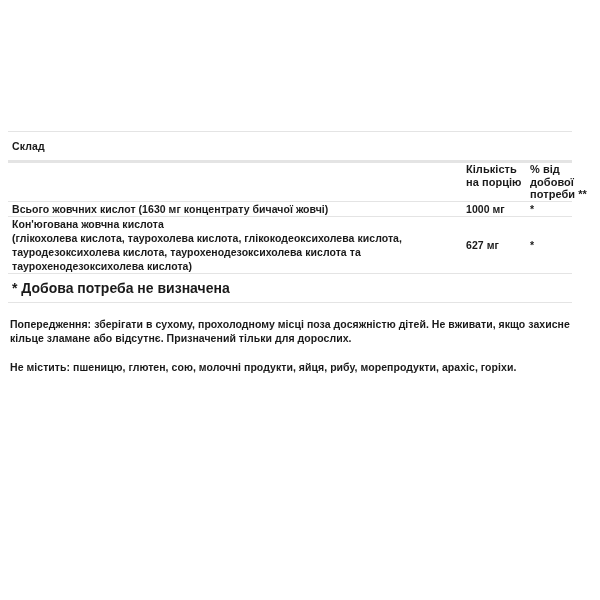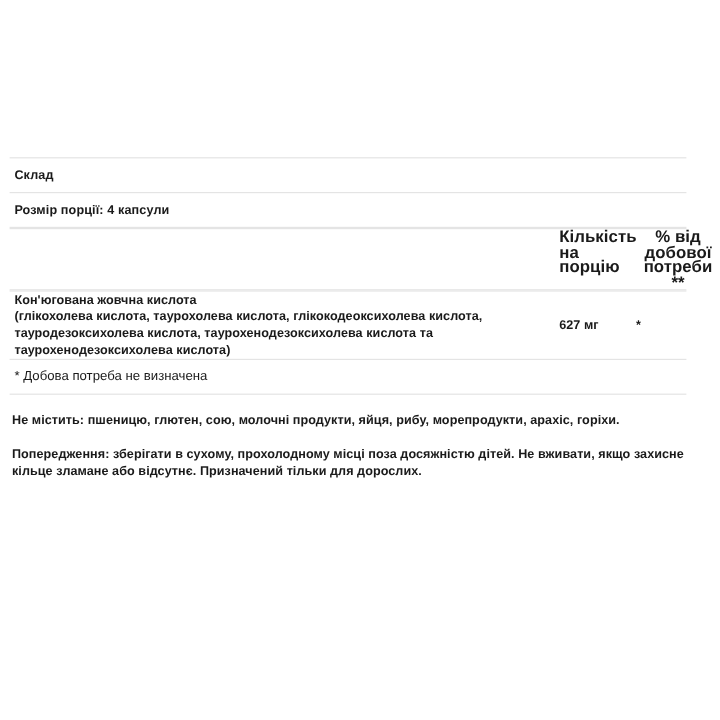--- a/index.html
+++ b/index.html
@@ -49,29 +49,29 @@
   .facts td, .facts th {
     vertical-align: top;
     text-align: left;
     padding: 0;
   }
   .col-name   { width: 462px; }
   .col-amount { width: 62px; }
   .col-dv     { width: 76px; }
 
   .hdr-cell {
-    font-size: 14px;
+    font-size: 11px;
     font-weight: bold;
     line-height: 12.5px;
     padding: 9px 4px 9px 0;
     letter-spacing: 0.05px;
   }
   .hdr-cell.name { padding-left: 12px; }
   .hdr-cell.amount { padding-left: 4px; }
-  .hdr-cell.dv { padding-left: 6px; text-align: center; }
+  .hdr-cell.dv { padding-left: 6px; }
 
   .data-cell {
     font-size: 10.5px;
     font-weight: bold;
     line-height: 14px;
     padding: 7px 4px 7px 0;
     letter-spacing: 0.05px;
   }
   .data-cell.name { padding-left: 12px; padding-right: 10px; }
   .data-cell.amount { padding-left: 4px; white-space: nowrap; }
@@ -79,22 +79,22 @@
 
   .data-cell.mid { vertical-align: middle; }
 
   .sub-line {
     font-weight: bold;
     display: block;
   }
 
   .footnote {
     padding: 7px 12px 7px 12px;
-    font-size: 11px;
-    font-weight: normal;
+    font-size: 14px;
+    font-weight: bold;
     line-height: 14px;
   }
 
   
   .body-block {
     padding: 0 10px 0 10px;
     margin-top: 14px;
   }
   .para {
     font-size: 10.5px;
@@ -110,21 +110,20 @@
 <body>
 
 <div class="panel">
 
   <div class="rule"></div>
 
   <div class="info-row">Склад</div>
 
   <div class="rule"></div>
 
-  <div class="info-row">Розмір порції: 4 капсули</div>
 
   <div class="rule"></div>
 
 
   <div class="rule"></div>
 
   <table class="facts">
     <colgroup>
       <col class="col-name">
       <col class="col-amount">
@@ -134,20 +133,34 @@
       <tr>
         <th class="hdr-cell name"></th>
         <th class="hdr-cell amount">Кількість на порцію</th>
         <th class="hdr-cell dv">% від добової потреби **</th>
       </tr>
     </thead>
   </table>
 
   <div class="rule"></div>
 
+  <table class="facts">
+    <colgroup>
+      <col class="col-name">
+      <col class="col-amount">
+      <col class="col-dv">
+    </colgroup>
+    <tbody>
+      <tr>
+        <td class="data-cell name">Всього жовчних кислот (1630 мг концентрату бичачої жовчі)</td>
+        <td class="data-cell amount">1000 мг</td>
+        <td class="data-cell dv">*</td>
+      </tr>
+    </tbody>
+  </table>
 
   <div class="rule"></div>
 
   <table class="facts">
     <colgroup>
       <col class="col-name">
       <col class="col-amount">
       <col class="col-dv">
     </colgroup>
     <tbody>
@@ -162,17 +175,17 @@
     </tbody>
   </table>
 
   <div class="rule"></div>
 
   <div class="footnote">* Добова потреба не визначена</div>
 
   <div class="rule"></div>
 
   <div class="body-block">
+    <p class="para">Попередження: зберігати в сухому, прохолодному місці поза досяжністю дітей. Не вживати, якщо захисне кільце зламане або відсутнє.  Призначений тільки для дорослих.</p>
     <p class="para">Не містить: пшеницю, глютен, сою, молочні продукти, яйця, рибу, морепродукти, арахіс, горіхи.</p>
-    <p class="para">Попередження: зберігати в сухому, прохолодному місці поза досяжністю дітей. Не вживати, якщо захисне кільце зламане або відсутнє.  Призначений тільки для дорослих.</p>
   </div>
 
 </div>
 
 </body></html>

